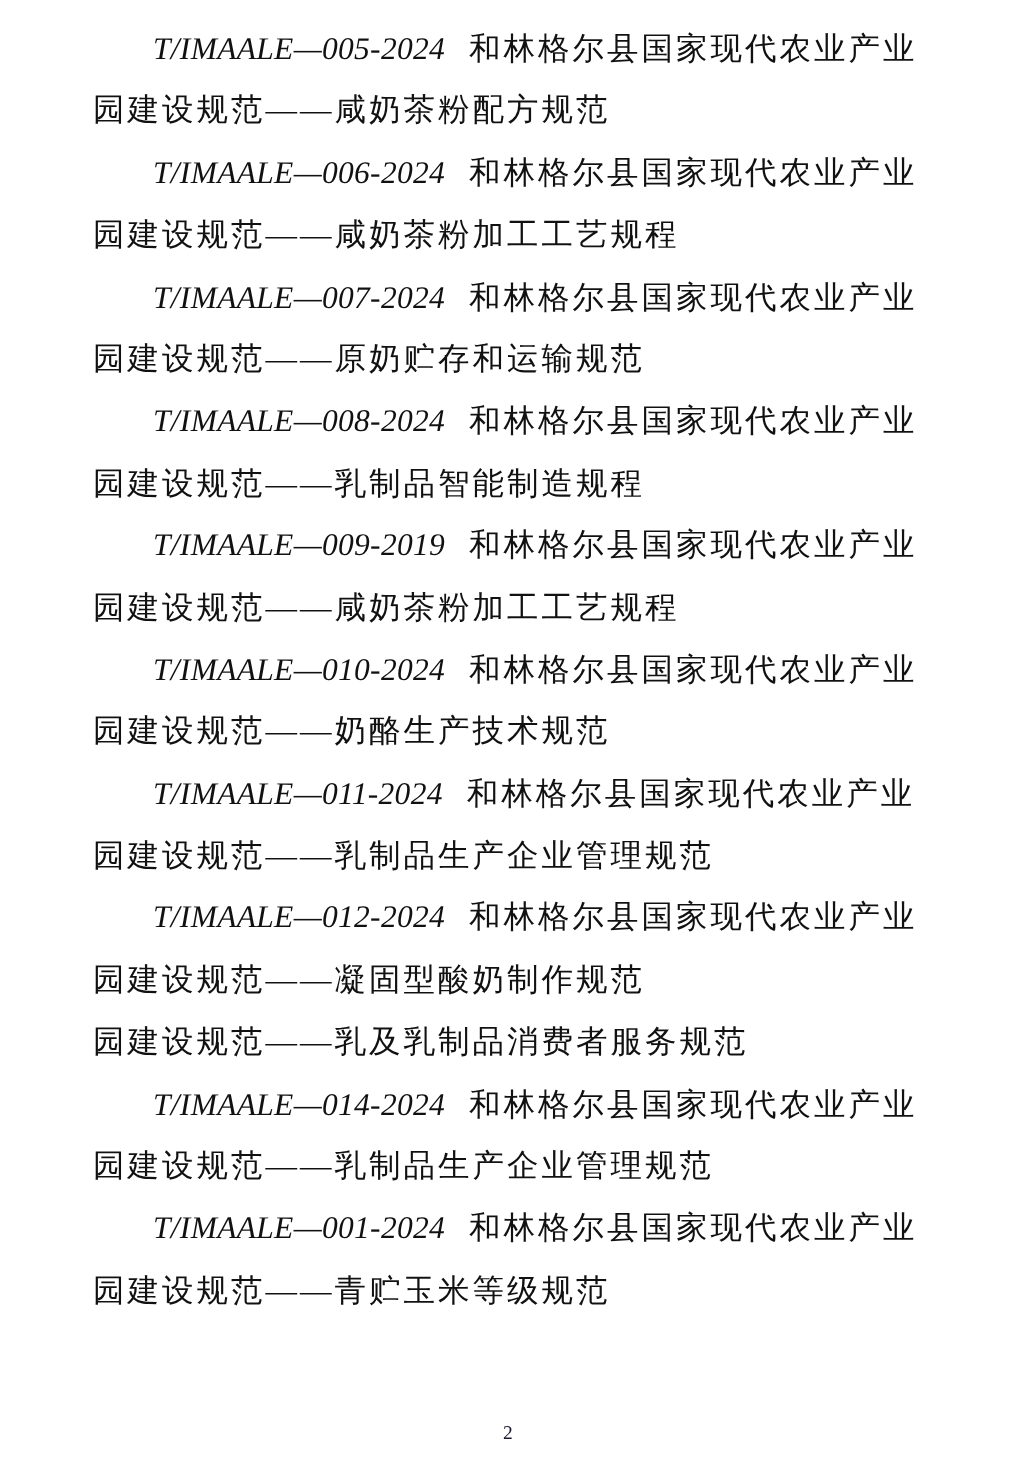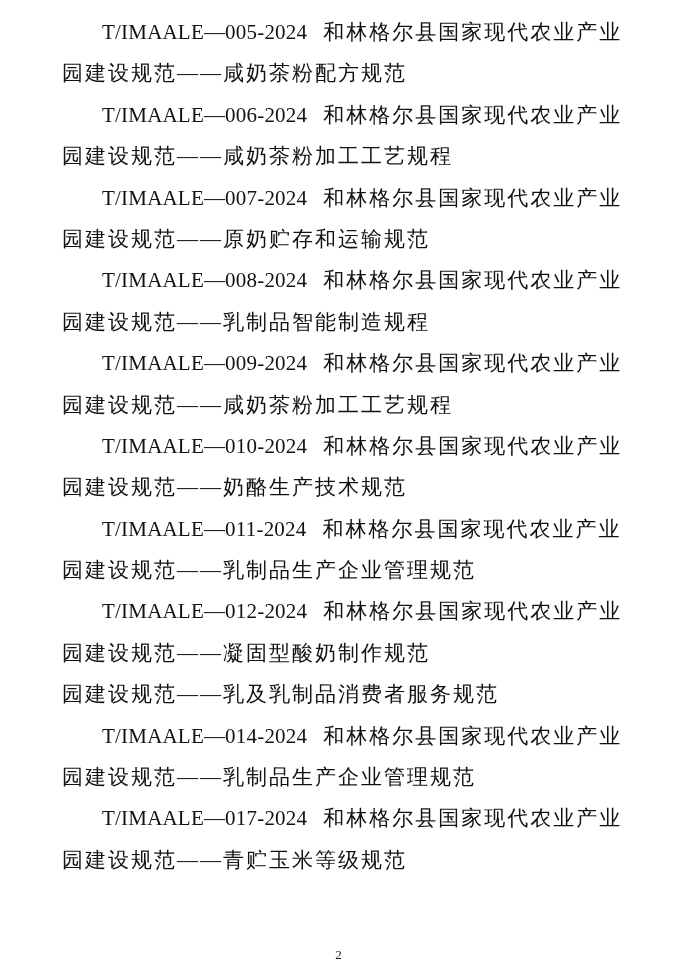--- a/index.html
+++ b/index.html
@@ -32,20 +32,21 @@
     font-size: 21px;
     letter-spacing: 2px;
     white-space: nowrap;
     color: #111111;
   }
   .line1 {
     padding-left: 40px;
   }
   .code {
     letter-spacing: 0.2px;
+    font-style: italic;
   }
   .code-gap {
     display: inline-block;
     width: 16px;
   }
   .page-number {
     position: absolute;
     top: 947px;
     left: 0;
     width: 677px;
@@ -76,21 +77,21 @@
       <div class="line line1"><span class="code">T/IMAALE—007-2024</span><span class="code-gap"></span><span class="cjk">和林格尔县国家现代农业产业</span></div>
       <div class="line line2">园建设规范——原奶贮存和运输规范</div>
     </div>
 
     <div class="entry">
       <div class="line line1"><span class="code">T/IMAALE—008-2024</span><span class="code-gap"></span><span class="cjk">和林格尔县国家现代农业产业</span></div>
       <div class="line line2">园建设规范——乳制品智能制造规程</div>
     </div>
 
     <div class="entry">
-      <div class="line line1"><span class="code">T/IMAALE—009-2024</span><span class="code-gap"></span><span class="cjk">和林格尔县国家现代农业产业</span></div>
+      <div class="line line1"><span class="code">T/IMAALE—009-2019</span><span class="code-gap"></span><span class="cjk">和林格尔县国家现代农业产业</span></div>
       <div class="line line2">园建设规范——咸奶茶粉加工工艺规程</div>
     </div>
 
     <div class="entry">
       <div class="line line1"><span class="code">T/IMAALE—010-2024</span><span class="code-gap"></span><span class="cjk">和林格尔县国家现代农业产业</span></div>
       <div class="line line2">园建设规范——奶酪生产技术规范</div>
     </div>
 
     <div class="entry">
       <div class="line line1"><span class="code">T/IMAALE—011-2024</span><span class="code-gap"></span><span class="cjk">和林格尔县国家现代农业产业</span></div>
@@ -105,20 +106,20 @@
     <div class="entry">
       <div class="line line2">园建设规范——乳及乳制品消费者服务规范</div>
     </div>
 
     <div class="entry">
       <div class="line line1"><span class="code">T/IMAALE—014-2024</span><span class="code-gap"></span><span class="cjk">和林格尔县国家现代农业产业</span></div>
       <div class="line line2">园建设规范——乳制品生产企业管理规范</div>
     </div>
 
     <div class="entry">
-      <div class="line line1"><span class="code">T/IMAALE—017-2024</span><span class="code-gap"></span><span class="cjk">和林格尔县国家现代农业产业</span></div>
+      <div class="line line1"><span class="code">T/IMAALE—001-2024</span><span class="code-gap"></span><span class="cjk">和林格尔县国家现代农业产业</span></div>
       <div class="line line2">园建设规范——青贮玉米等级规范</div>
     </div>
   </div>
 
   <div class="page-number">2</div>
 
 </div>
 
 </body></html>

